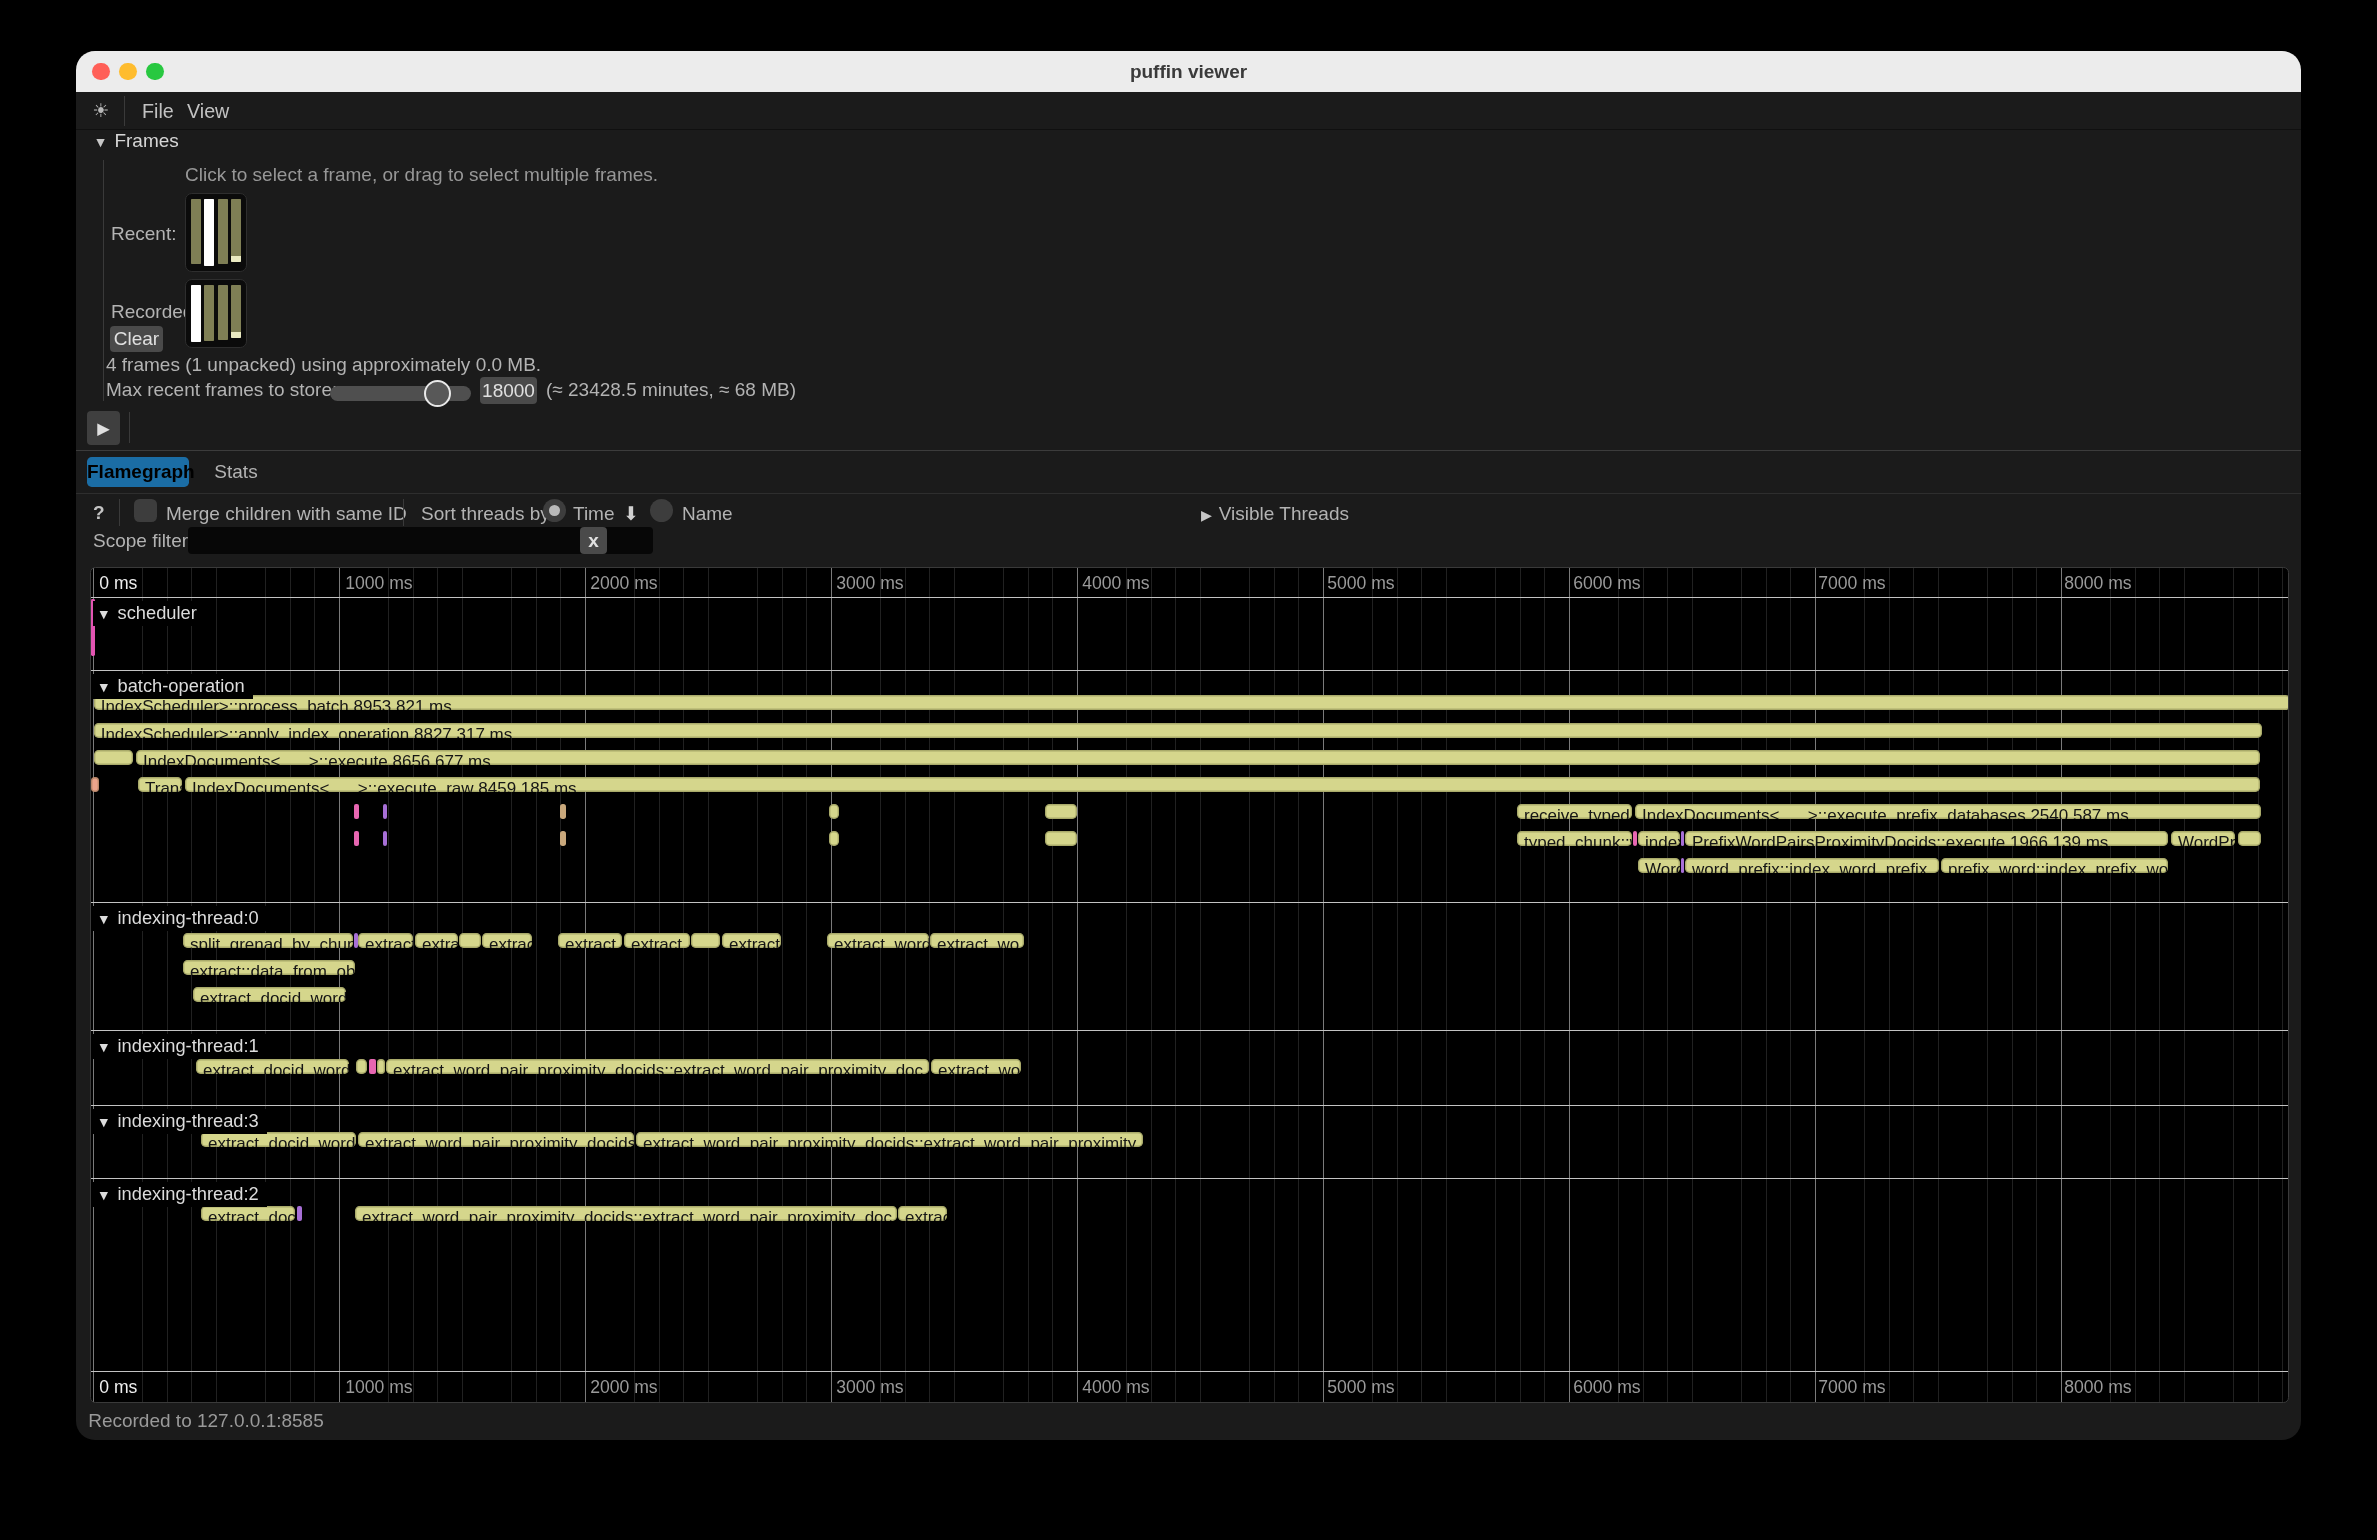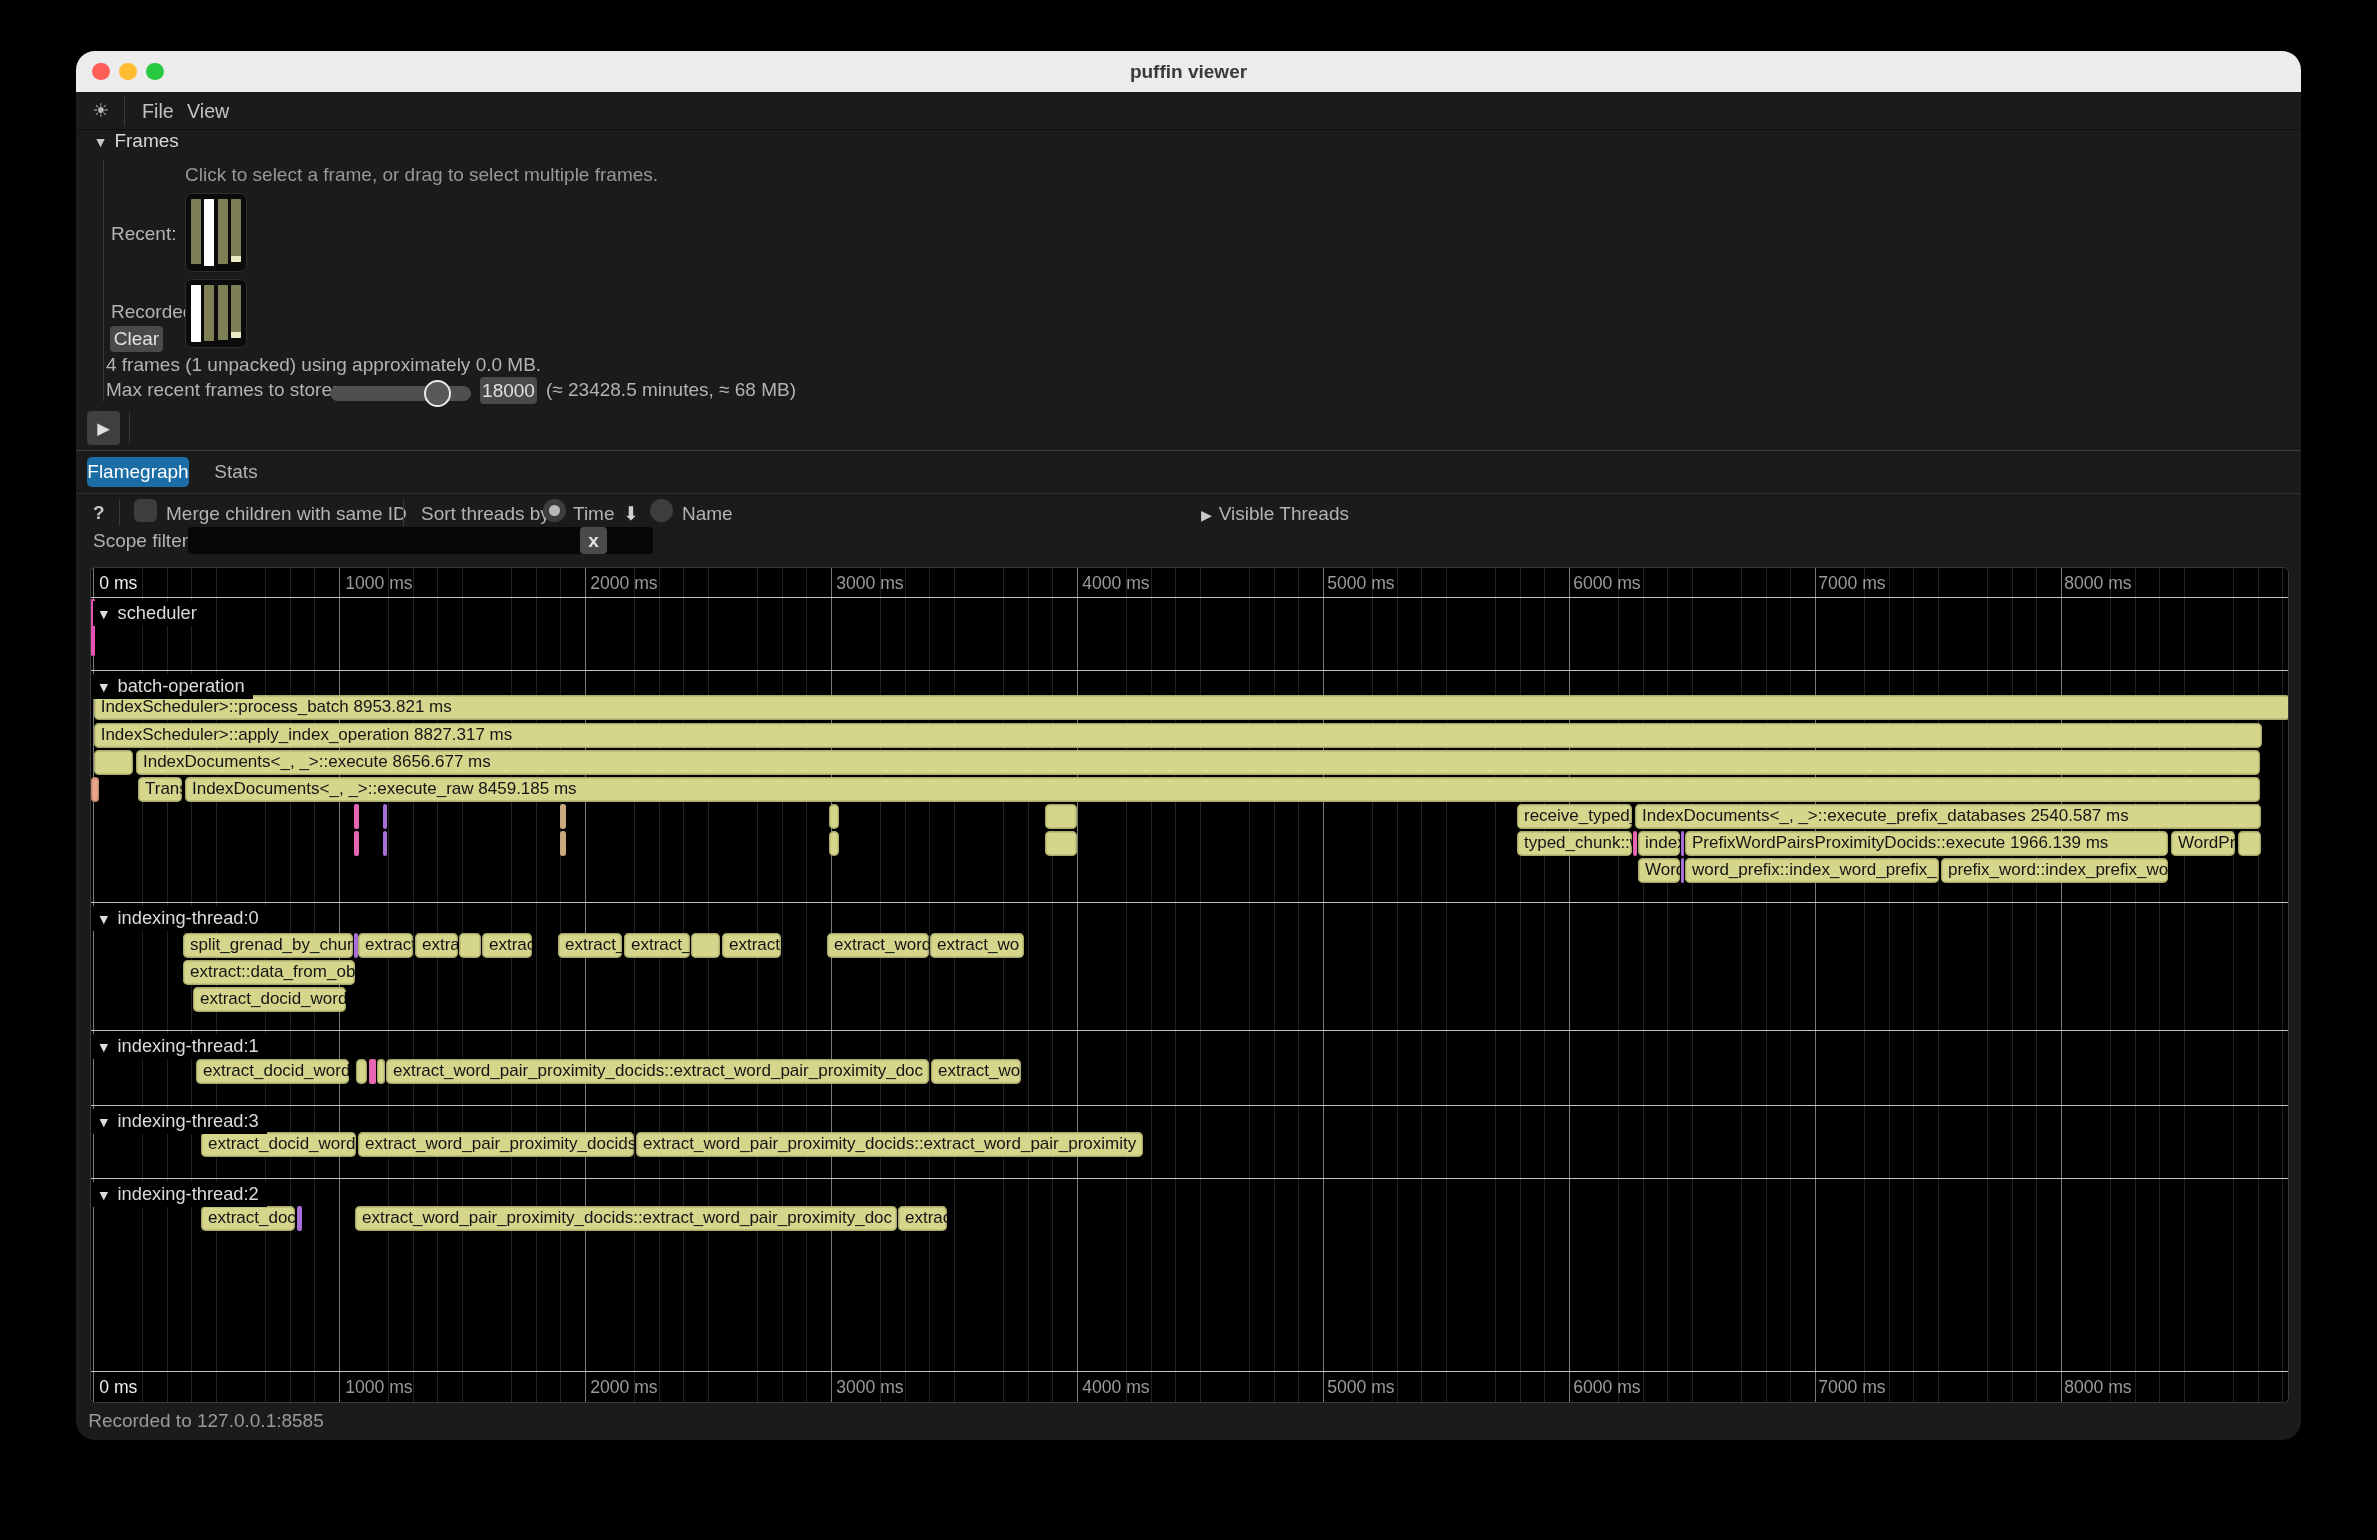--- a/index.html
+++ b/index.html
@@ -31,39 +31,39 @@
   
   .btn{position:absolute;background:#4a4a4a;border-radius:4.1px;color:#e0e0e0;text-align:center;
        font-size:19px;box-sizing:border-box;}
   .checkbox{position:absolute;width:23px;height:23px;background:#3d3d3d;border-radius:5.4px;}
   .radio{position:absolute;width:23px;height:23px;background:#3d3d3d;border-radius:50%;}
   .radio.selected::after{content:"";position:absolute;left:6.1px;top:6.1px;width:11px;height:11px;border-radius:50%;background:#b9b9b9;}
   .slider-track{position:absolute;background:#4f4f4f;border-radius:8.1px;}
   .slider-handle{position:absolute;width:27px;height:27px;border-radius:50%;background:#585858;border:2px solid #e9e9e9;box-sizing:border-box;}
   .textinput{position:absolute;background:#070707;border-radius:4.1px;}
   .tab{position:absolute;font-size:19px;border-radius:4.7px;text-align:center;}
-  .tab.active{background:#1b6da5;color:#ffffff;}
+  .tab.active{background:#1b6da5;color:#000000;font-weight:bold;}
   .tab.inactive{color:#b3b3b3;}
   
   .fg-panel{position:absolute;left:14.2px;top:516px;width:2199px;height:836px;background:#000;
             border:0.7px solid #3a3a3a;border-radius:5.4px;overflow:hidden;box-sizing:border-box;
             background-image:
               repeating-linear-gradient(to right, rgba(255,255,255,0.40) 0 1.4px, transparent 1.4px 246px),
               repeating-linear-gradient(to right, rgba(255,255,255,0.13) 0 0.7px, transparent 0.7px 24.6px);
             background-position:2px 0,2px 0;}
   .fg-axis{position:relative;width:100%;}
   .fg-axis.top{height:28.5px;}
   .fg-axis.bottom{height:33px;border-top:1.4px solid #c3c3c3;box-sizing:border-box;}
   .tick-label{position:absolute;top:5.4px;font-size:17.6px;color:#9a9a9a;white-space:nowrap;}
   .tick-label.bright{color:#efefef;}
   .fg-section{position:relative;width:100%;border-top:1.4px solid #c3c3c3;box-sizing:border-box;}
   .sec-chip{position:absolute;left:1.4px;top:3.4px;background:#000;color:#dcdcdc;font-size:18.3px;
             padding:0.7px 8.1px 2px 4.1px;white-space:nowrap;z-index:3;}
   .sec-chip .caret{color:#dcdcdc;}
-  .bar{position:absolute;height:25px;border-radius:4.7px;overflow:hidden;z-index:2;
+  .bar{position:absolute;height:15px;border-radius:4.7px;overflow:hidden;z-index:2;
        box-shadow:inset 0 0 0 1.4px rgba(70,70,30,0.30);}
   .bar span{display:block;padding:0 6.8px;font-size:17px;line-height:24.4px;color:#151515;white-space:nowrap;}
   .c-khaki{background:var(--khaki);} .c-salmon{background:var(--salmon);}
   .c-pink{background:var(--pink);box-shadow:none;border-radius:2px;}
   .c-purple{background:var(--purple);box-shadow:none;border-radius:2px;}
   .c-tan{background:var(--tan);box-shadow:none;border-radius:2.7px;}
   .c-magenta{background:var(--magenta);box-shadow:none;border-radius:1.4px;}
   .statusbar{position:absolute;left:12.2px;top:1359px;font-size:19px;color:#9a9a9a;}
 </style>
 </head>

